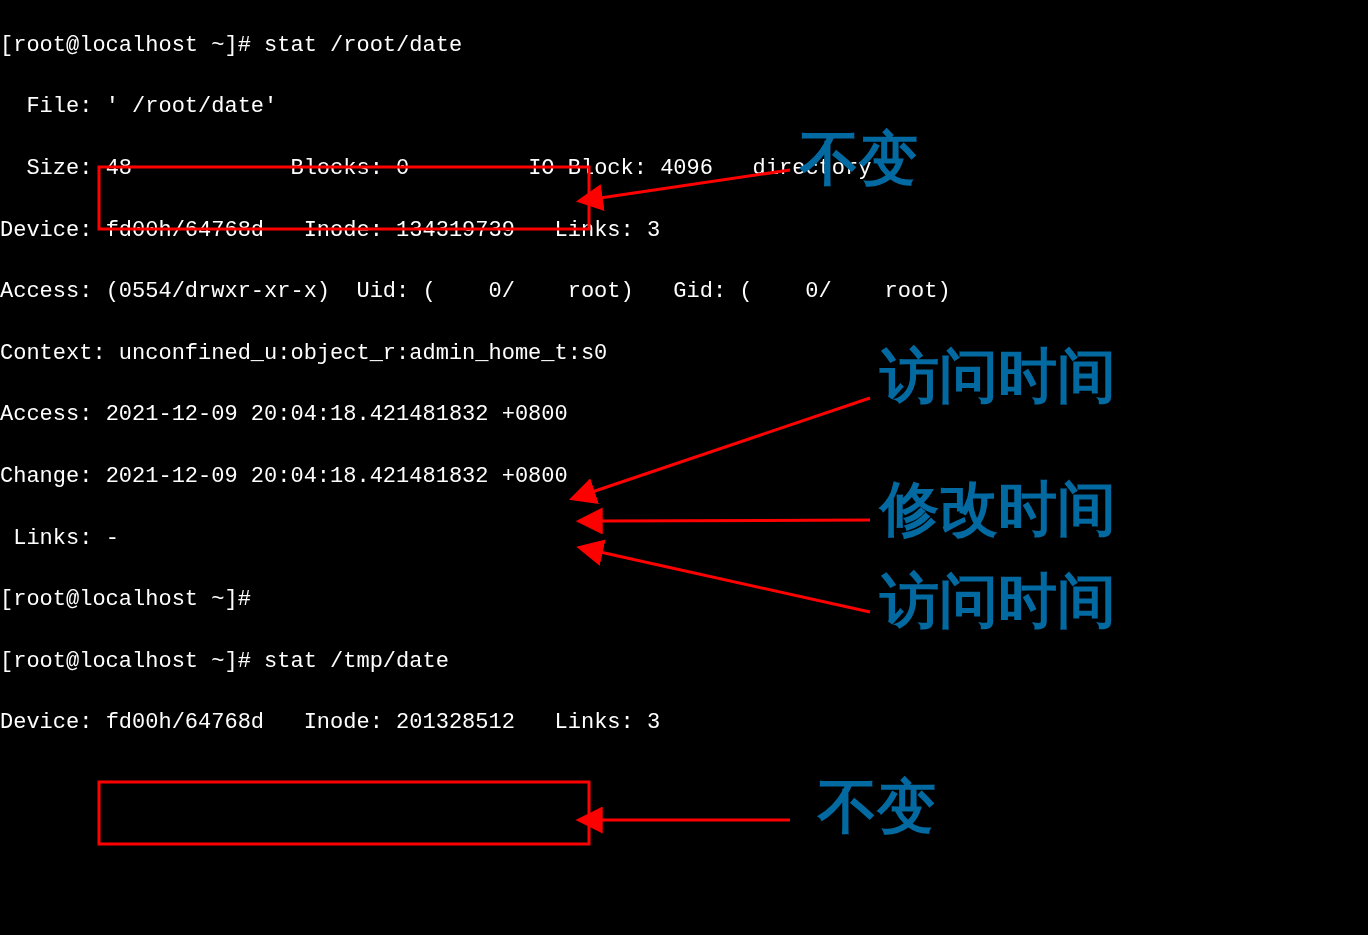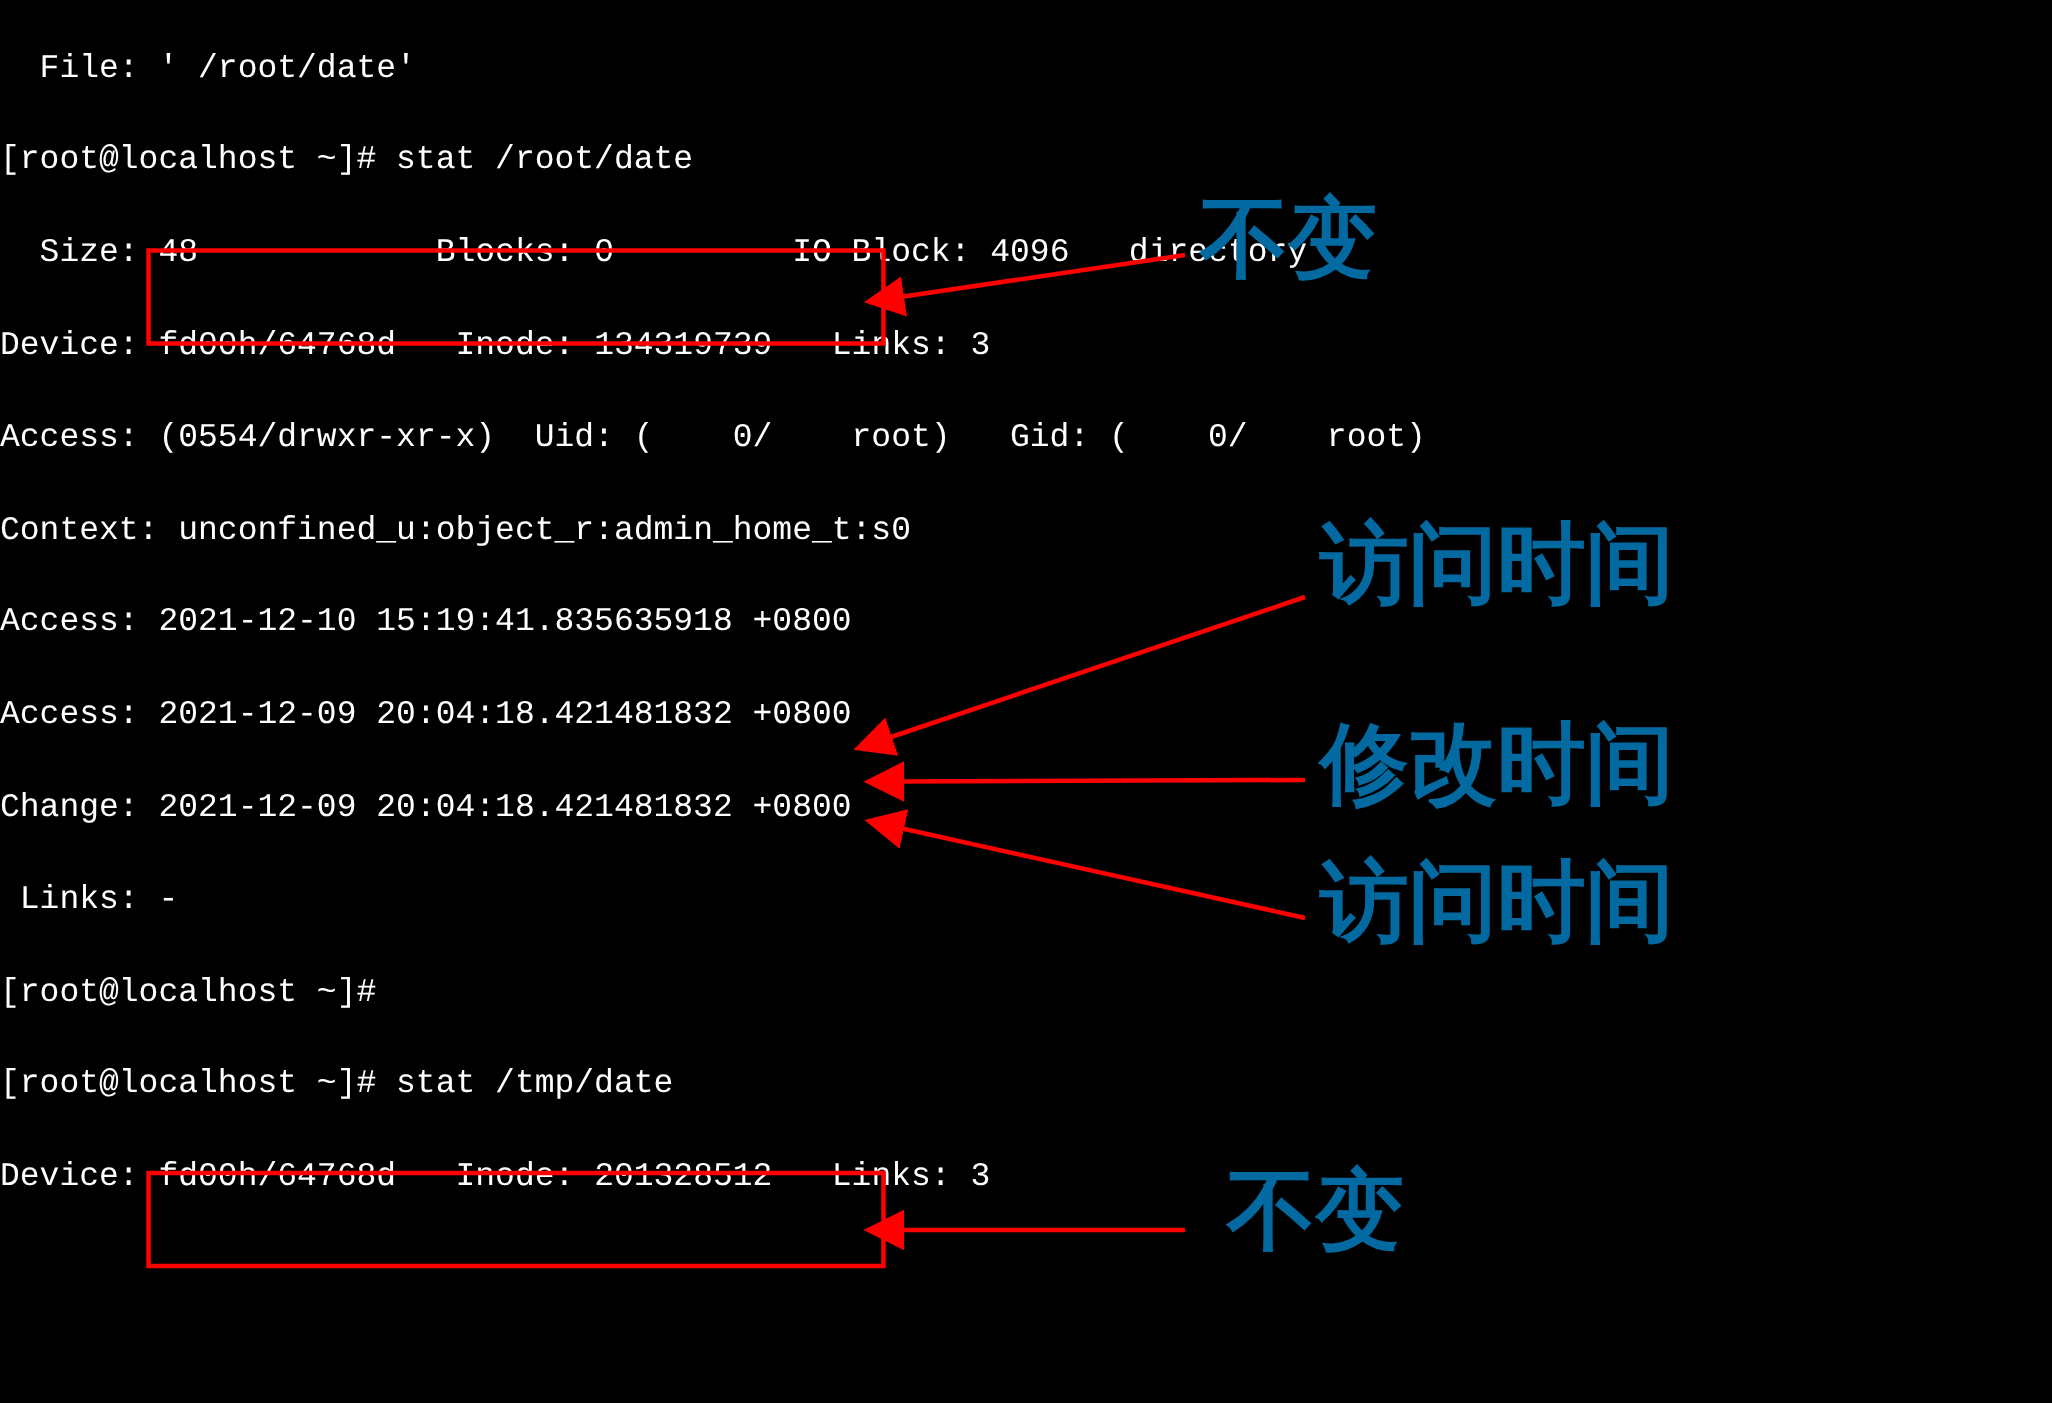--- a/index.html
+++ b/index.html
@@ -33,27 +33,26 @@
     font-weight: 700;
     white-space: nowrap;
   }
 </style>
 </head>
 <body>
 
 
 
 <div class="terminal">
+<span class="line"><span>[root@localhost ~]#</span> <span>stat /root/date</span></span>
 <span class="line"><span>  File:</span> <span>' /root/date'</span></span>
-<span class="line"><span>[root@localhost ~]#</span> <span>stat /root/date</span></span>
 <span class="line"><span>  Size:</span> <span>48</span>            <span>Blocks:</span> <span>0</span>         <span>IO Block:</span> <span>4096</span>   <span>directory</span></span>
 <span class="line"><span>Device:</span> <span>fd00h/64768d</span>   <span>Inode:</span> <span>134319739</span>   <span>Links:</span> <span>3</span></span>
 <span class="line"><span>Access:</span> <span>(0554/drwxr-xr-x)</span>  <span>Uid:</span> <span>(    0/    root)</span>   <span>Gid:</span> <span>(    0/    root)</span></span>
 <span class="line"><span>Context:</span> <span>unconfined_u:object_r:admin_home_t:s0</span></span>
-<span class="line"><span>Access:</span> <span>2021-12-10 15:19:41.835635918 +0800</span></span>
 <span class="line"><span>Access:</span> <span>2021-12-09 20:04:18.421481832 +0800</span></span>
 <span class="line"><span>Change:</span> <span>2021-12-09 20:04:18.421481832 +0800</span></span>
 <span class="line"><span> Links:</span> <span>-</span></span>
 <span class="line"><span>[root@localhost ~]#</span></span>
 <span class="line"><span>[root@localhost ~]#</span> <span>stat /tmp/date</span></span>
 <span class="line"><span>Device:</span> <span>fd00h/64768d</span>   <span>Inode:</span> <span>201328512</span>   <span>Links:</span> <span>3</span></span>
 
 
 
 

